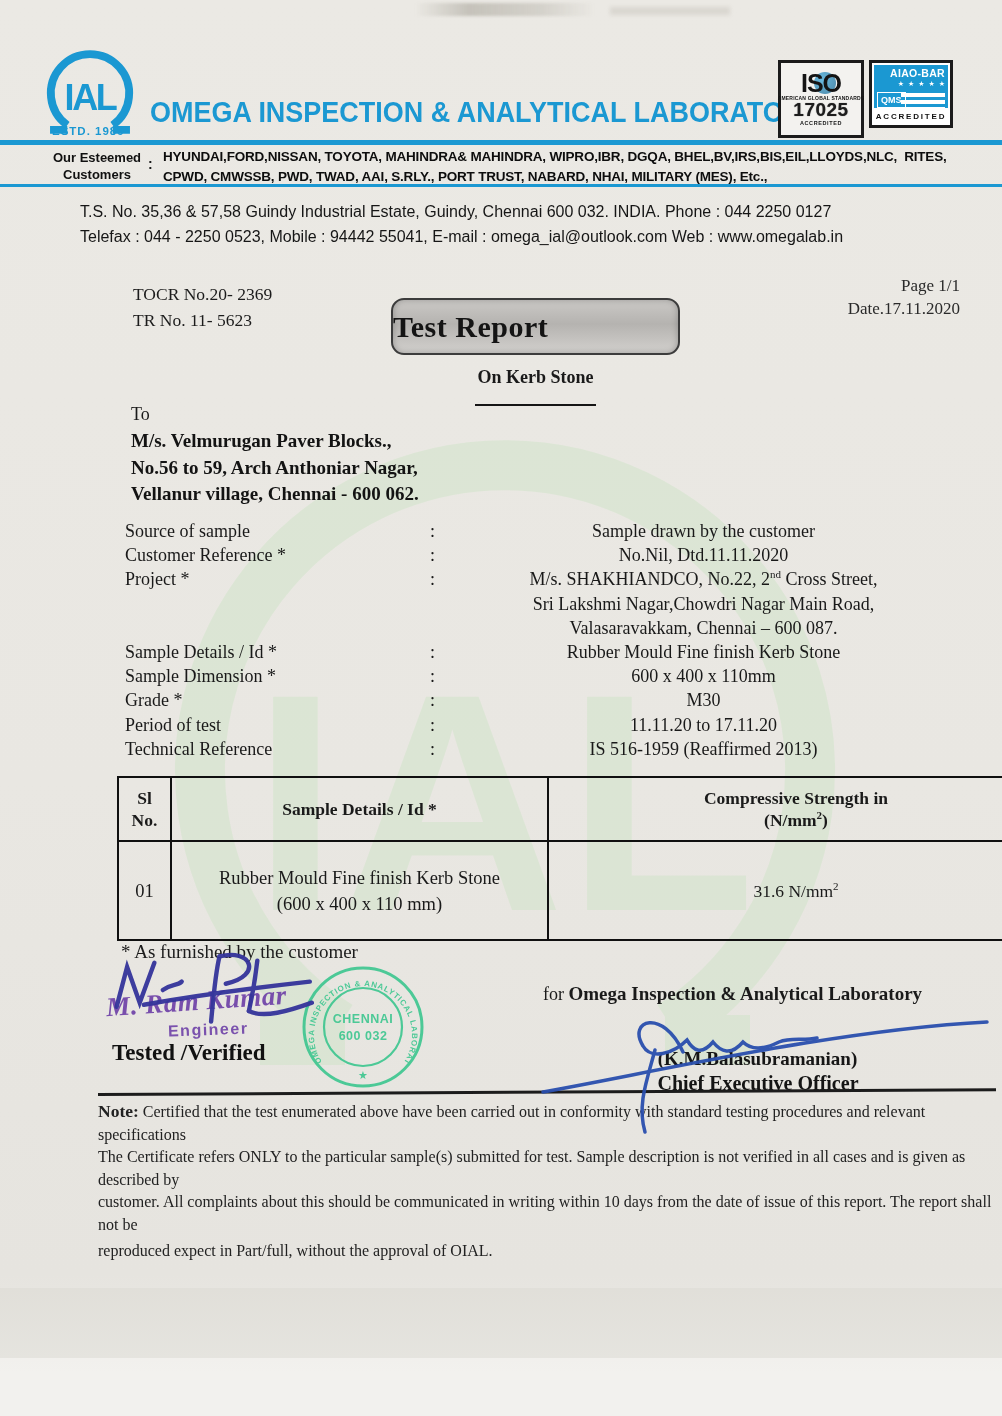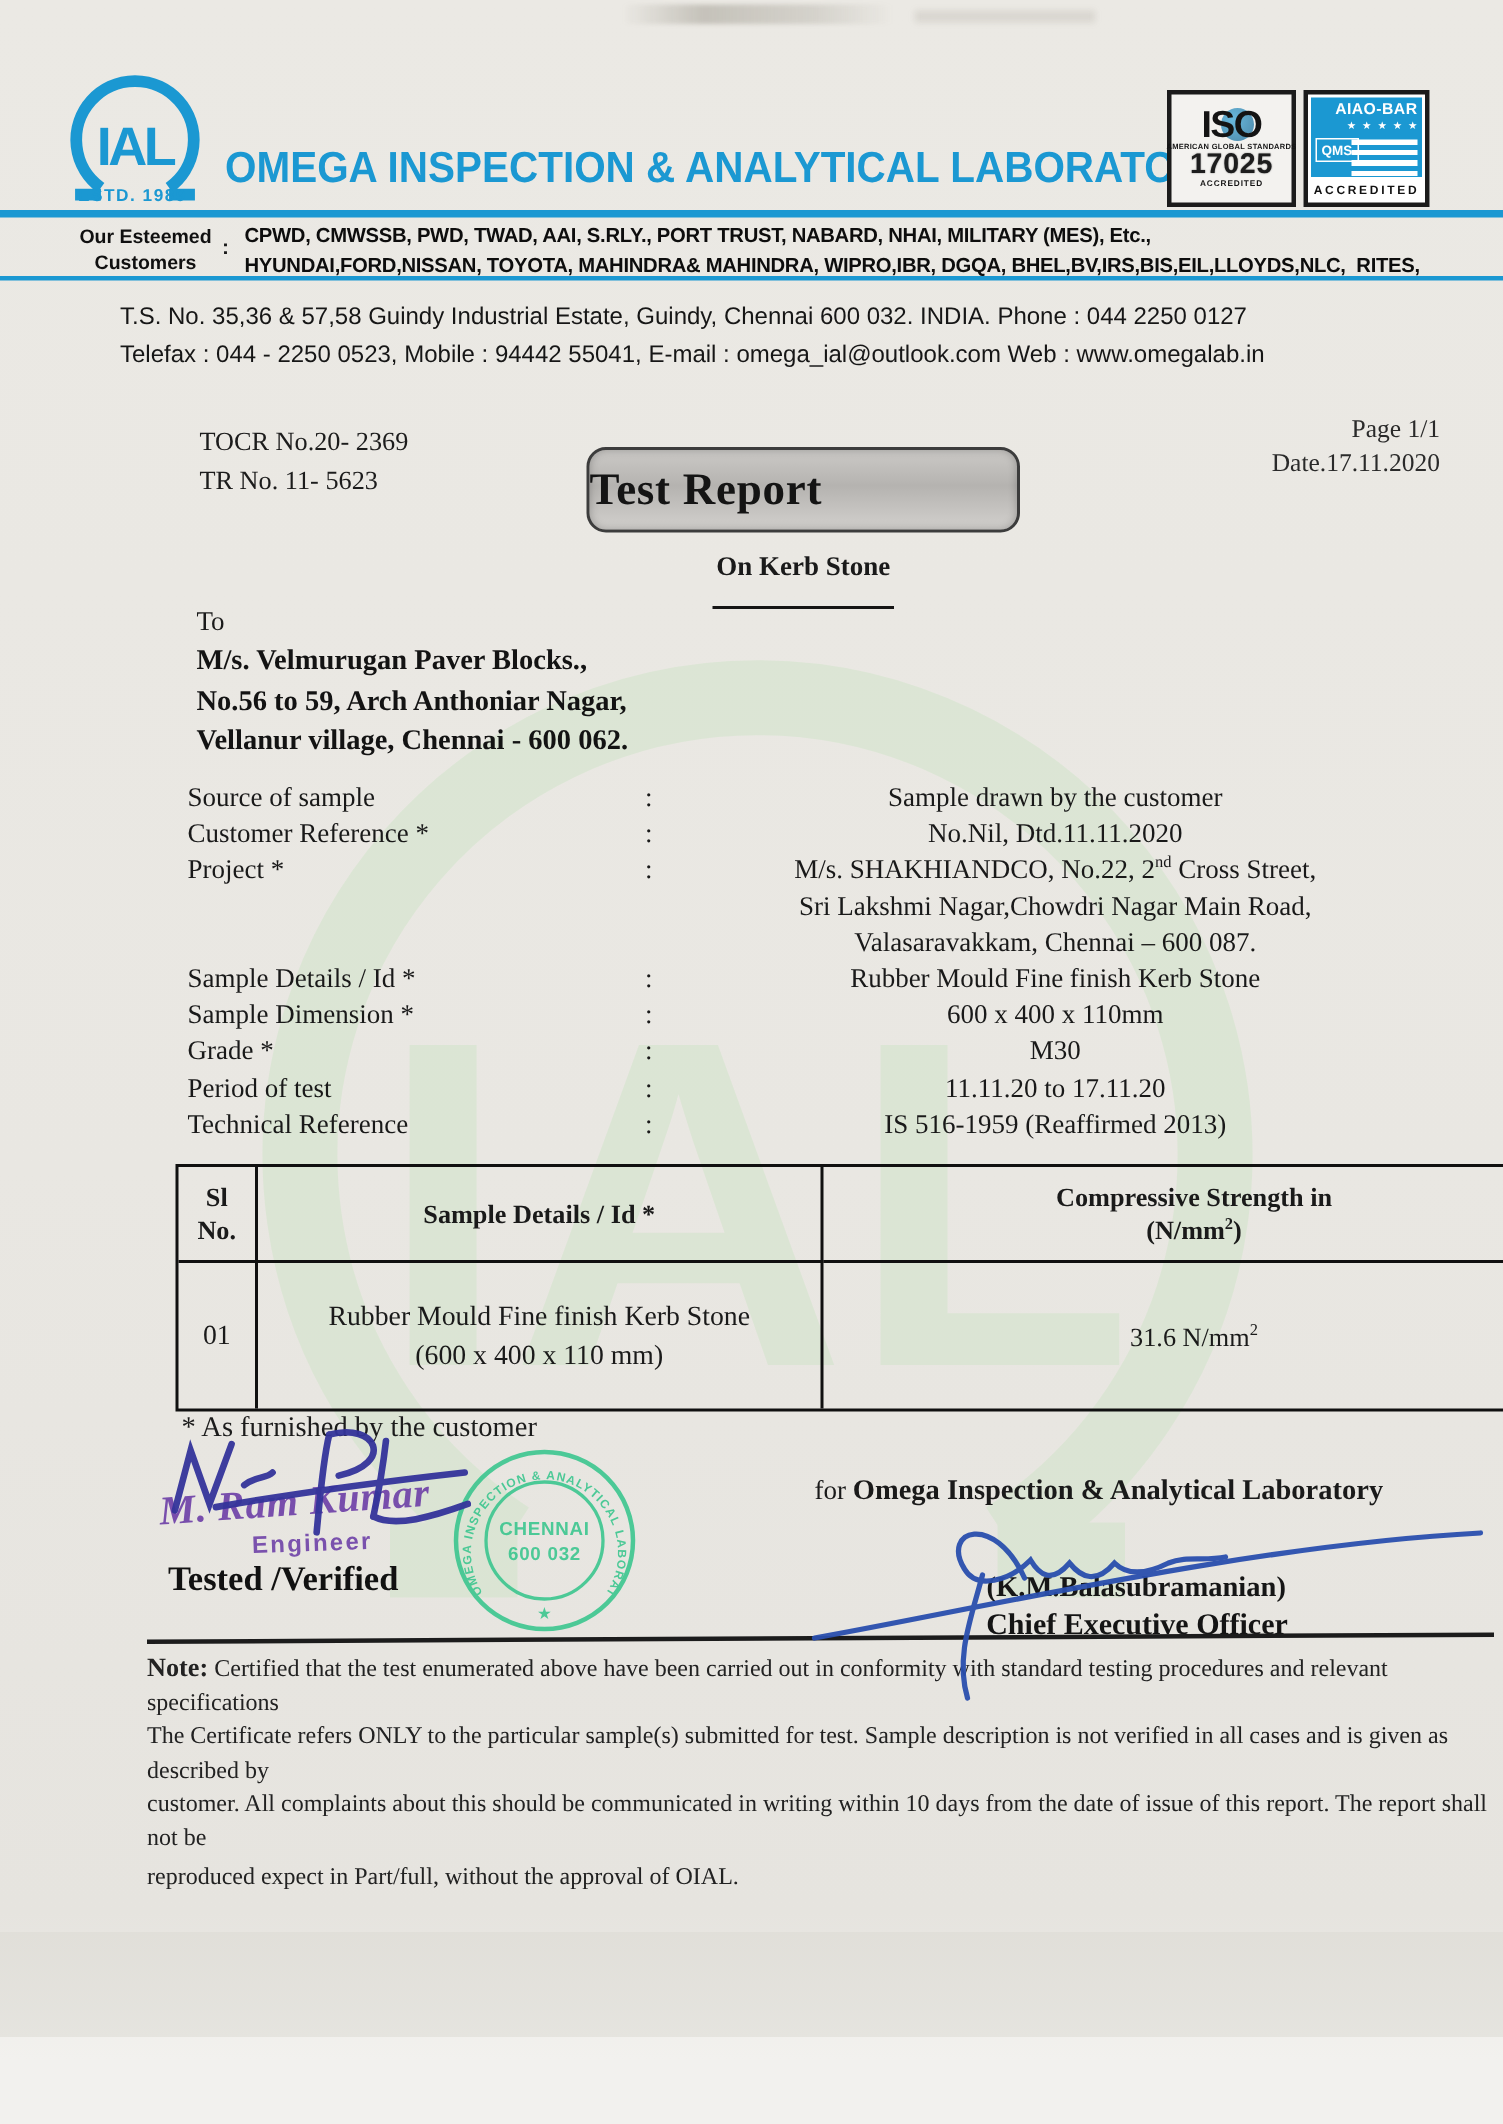--- a/index.html
+++ b/index.html
@@ -18,21 +18,21 @@
         color:var(--brand-blue,#1b98d2);transform:scaleX(.93);transform-origin:left center;white-space:nowrap;}
   .badges{left:778px;top:60px;display:flex;gap:5px;}
   .iso-badge{width:86px;height:78px;border:3px solid #1b1b1b;background:#f3f2ef;box-sizing:border-box;
         display:flex;flex-direction:column;align-items:center;justify-content:center;position:relative;}
   .iso-globe{position:absolute;top:9px;left:33px;width:22px;height:22px;border-radius:50%;
         background:radial-gradient(circle at 35% 35%,#3aa6d8,#15638f);opacity:.75;}
   .iso-word{position:relative;font-size:25px;font-weight:bold;letter-spacing:-1px;line-height:22px;color:#141414;}
   .iso-std{font-size:5px;font-weight:bold;letter-spacing:.2px;margin-top:1px;color:#141414;white-space:nowrap;}
   .iso-num{font-size:19px;font-weight:800;line-height:18px;letter-spacing:.5px;color:#1d1d1d;text-shadow:0 0 1px #666;}
   .iso-acc{font-size:5.5px;font-weight:bold;letter-spacing:.6px;margin-top:1px;color:#141414;}
-  .aiao-badge{width:84px;height:78px;border:3px solid #1b1b1b;background:#fff;box-sizing:border-box;position:relative;}
+  .aiao-badge{width:84px;height:68px;border:3px solid #1b1b1b;background:#fff;box-sizing:border-box;position:relative;}
   .aiao-blue{position:absolute;inset:2px 2px 17px 2px;background:var(--brand-blue,#1b96d2);}
   .aiao-name{position:absolute;top:4px;right:5px;color:#fff;font-weight:800;font-size:10.5px;letter-spacing:.3px;}
   .aiao-stars{position:absolute;top:17px;right:4px;color:#fff;font-size:7px;letter-spacing:1px;white-space:pre;}
   .aiao-qms{position:absolute;top:29px;left:5px;border:1.5px solid #fff;color:#fff;font-size:9px;font-weight:bold;padding:2px 3px;}
   .aiao-stripes{position:absolute;top:30px;right:5px;width:44px;height:25px;
         background:repeating-linear-gradient(180deg,#fff 0 3.5px,transparent 3.5px 7px);}
   .aiao-acc{position:absolute;left:2px;right:2px;bottom:2px;height:14px;background:#fff;color:#111;
         font-size:8px;font-weight:800;letter-spacing:1.8px;text-align:center;line-height:15px;}
   .rule1{left:0;top:140px;width:1002px;height:5px;background:var(--brand-blue,#1b98d2);}
   .rule2{left:0;top:184px;width:1002px;height:3px;background:var(--brand-blue,#1b98d2);}
@@ -146,22 +146,22 @@
     </div>
 
     <div class="abs rule1"></div>
 
     <div class="abs cust-label sans">
       <div>Our Esteemed</div>
       <div>Customers</div>
     </div>
     <div class="abs cust-colon sans">:</div>
     <div class="abs cust-list sans">
+      <div>HYUNDAI,FORD,NISSAN, TOYOTA, MAHINDRA&amp; MAHINDRA, WIPRO,IBR, DGQA, BHEL,BV,IRS,BIS,EIL,LLOYDS,NLC,  RITES,</div>
       <div>CPWD, CMWSSB, PWD, TWAD, AAI, S.RLY., PORT TRUST, NABARD, NHAI, MILITARY (MES), Etc.,</div>
-      <div>HYUNDAI,FORD,NISSAN, TOYOTA, MAHINDRA&amp; MAHINDRA, WIPRO,IBR, DGQA, BHEL,BV,IRS,BIS,EIL,LLOYDS,NLC,  RITES,</div>
     </div>
 
     <div class="abs rule2"></div>
 
     <div class="abs address sans">
       <div>T.S. No. 35,36 &amp; 57,58 Guindy Industrial Estate, Guindy, Chennai 600 032. INDIA. Phone : 044 2250 0127</div>
       <div>Telefax : 044 - 2250 0523, Mobile : 94442 55041, E-mail : omega_ial@outlook.com Web : www.omegalab.in</div>
     </div>
 
     <div class="abs tocr">

